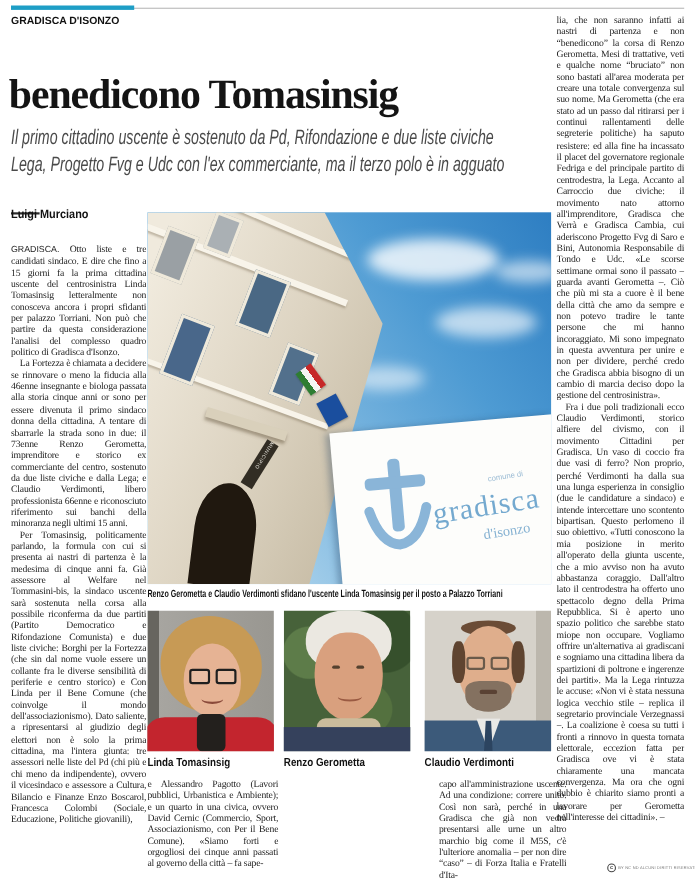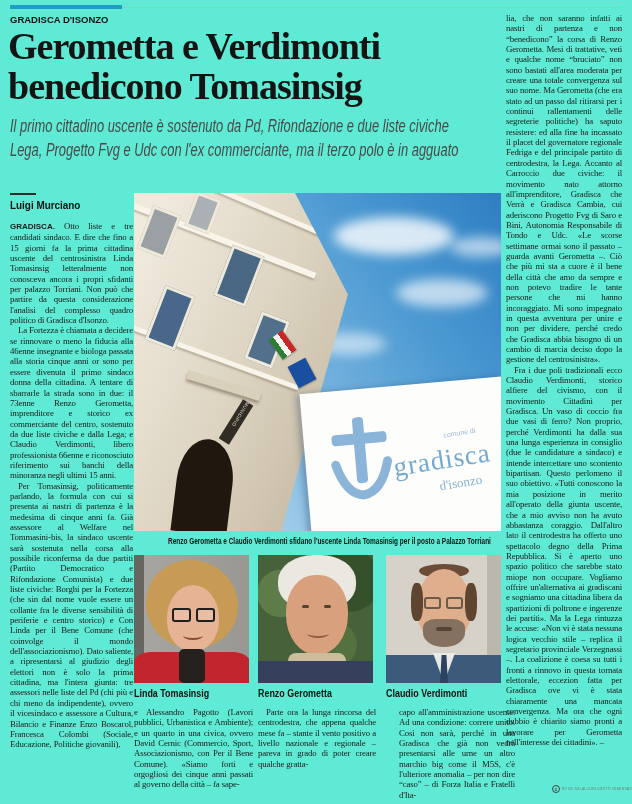--- a/index.html
+++ b/index.html
@@ -1,40 +1,40 @@
 <!DOCTYPE html>
 <html lang="it"><head>
 <meta charset="utf-8">
 <style>
   * { box-sizing: border-box; }
   html,body { margin:0; padding:0; }
   body { background:#e8e8e8; font-family:"Liberation Serif", serif; }
-  .page { position:relative; width:632px; height:804px; background:#5eead4; overflow:hidden; margin:0 auto; }
+  .page { position:relative; width:632px; height:804px; background:#ffffff; overflow:hidden; margin:0 auto; }
 
   
   .top-hairline { position:absolute; left:10px; top:7px; width:612px; height:1px; background:#b9b9b9; }
   .accent-bar { position:absolute; left:10px; top:5px; width:112px; height:4px; }
 
   
   .kicker { position:absolute; left:10px; top:14px; font-family:"Liberation Sans",sans-serif; font-weight:bold; font-size:9.5px; letter-spacing:0; color:#111; }
   .headline { position:absolute; left:8px; top:26px; width:500px; font-family:"Liberation Serif",serif; font-weight:bold; font-size:38px; line-height:40px; letter-spacing:-1px; color:#141414; }
   .subdeck-wrap { position:absolute; left:10px; top:114px; width:500px; height:52px; overflow:hidden;font-style:italic; }
   .subdeck { font-family:"Liberation Sans",sans-serif; font-size:19px; line-height:24px; color:#4a4a4a; width:147%; transform:scaleX(0.68); transform-origin:0 0; }
 
   
   .byline-rule { position:absolute; left:10px; top:193px; width:26px; height:2px; background:#2a2a2a; }
-  .byline { position:absolute; left:10px; top:199px; width:120px; overflow:hidden; }
+  .byline { position:absolute; left:10px; top:189px; width:120px; overflow:hidden; }
   .byline-inner { font-family:"Liberation Sans",sans-serif; font-weight:bold; font-size:11px; color:#111; width:112%; transform:scaleX(0.9); transform-origin:0 0; }
 
   
   .col { position:absolute; overflow:hidden; }
   .bodytext { font-family:"Liberation Serif",serif; font-size:8.8px; line-height:10.35px; letter-spacing:-0.15px; color:#1c1c1c; text-align:justify; hyphens:auto; }
   .bodytext p { margin:0; }
   .bodytext p.indent { text-indent:8px; }
-  .dateline { font-family:"Liberation Sans",sans-serif; font-weight:bold; font-size:8px; letter-spacing:0; }
+  .dateline { font-family:"Liberation Sans",sans-serif; font-weight:normal; font-size:8px; letter-spacing:0; }
   .col1 { left:10px;  top:221px; width:123px; height:575px; }
   .col2 { left:134px; top:707px; width:119px; height:93px; }
   .col3 { left:258px; top:707px; width:118px; height:93px; }
   .col4 { left:399px; top:707px; width:116px; height:93px; }
   .col5 { left:506px; top:13px;  width:116px; height:772px; }
 
   
   .photo { position:absolute; left:134px; top:193px; width:367px; height:338px; overflow:hidden; background:linear-gradient(235deg,#2e7ec2 0%,#4e9bd3 30%,#85bce2 62%,#c9e4f3 95%); }
   .cloud { position:absolute; background:#fff; border-radius:50%; filter:blur(6px); opacity:.8; }
   .cloud.c1 { left:200px; top:24px;  width:120px; height:38px; }
@@ -57,21 +57,21 @@
   .balcony { position:absolute; left:52px; top:188px; width:76px; height:9px; background:#d9d0bb; transform:rotate(17deg); box-shadow:0 3px 3px rgba(90,75,50,.45); }
   .arch-door { position:absolute; left:42px; top:246px; width:56px; height:95px; background:#20180f; border-radius:50% 50% 0 0 / 45% 45% 0 0; transform:rotate(7deg); }
   .sign { position:absolute; left:96px; top:206px; width:12px; height:46px; background:#322d24; transform:rotate(32deg); overflow:hidden; }
   .sign span { writing-mode:vertical-rl; font-family:"Liberation Sans",sans-serif; font-size:4.5px; color:#e9e6de; letter-spacing:.5px; margin-left:3px; }
   .flag-it { position:absolute; left:140px; top:140px; width:17px; height:24px; transform:rotate(-36deg);
       background:linear-gradient(90deg,#2e7d32 0 33%,#f4f4f2 33% 66%,#c62828 66% 100%); box-shadow:0 1px 2px rgba(0,0,0,.3); }
   .flag-eu { position:absolute; left:158px; top:168px; width:20px; height:24px; transform:rotate(-28deg); background:#1a4e9e; box-shadow:0 1px 2px rgba(0,0,0,.3); }
   .banner { position:absolute; left:172px; top:192px; width:204px; height:160px; background:#fdfdfb; transform:rotate(-5deg); box-shadow:-4px 0 6px rgba(40,70,100,.35); }
 
   
-  .caption-wrap { position:absolute; left:134px; top:535px; width:368px; height:14px; overflow:hidden;margin-left:34px; }
+  .caption-wrap { position:absolute; left:134px; top:535px; width:368px; height:14px; overflow:hidden; }
   .caption { font-family:"Liberation Sans",sans-serif; font-weight:bold; font-size:9.5px; color:#111; width:147%; transform:scaleX(0.68); transform-origin:0 0; white-space:nowrap; }
   .portrait { position:absolute; top:555px; width:115px; height:128px; overflow:hidden; }
   .portrait.p1 { left:134px; } .portrait.p2 { left:258px; } .portrait.p3 { left:386px; }
   .pname-wrap { position:absolute; top:687px; width:115px; height:13px; overflow:hidden; }
   .pname-wrap.n1 { left:134px; } .pname-wrap.n2 { left:258px; } .pname-wrap.n3 { left:386px; }
   .pname { font-family:"Liberation Sans",sans-serif; font-weight:bold; font-size:10.5px; color:#111; width:117%; transform:scaleX(0.85); transform-origin:0 0; white-space:nowrap; }
 
   
   .av { position:absolute; }
   .p1 .bg { inset:0; background:linear-gradient(90deg,#67655f 0 9%,#a7a5a0 9%,#999791 100%); }
@@ -112,21 +112,21 @@
 <body>
 
 <div class="page">
 
   <div class="top-hairline"></div>
   <div class="accent-bar" style="background: rgb(30, 158, 198);"></div>
 
   <div class="kicker">GRADISCA D'ISONZO</div>
 
   <h1 class="headline" style="margin:0;">
-    <span>Gerometta e Verdimonti</span><br>
+    <br>
     <span>benedicono Tomasinsig</span>
   </h1>
 
   <div class="subdeck-wrap">
     <div class="subdeck">
       <span>Il primo cittadino uscente è sostenuto da Pd, Rifondazione e due liste civiche</span><br>
       <span>Lega, Progetto Fvg e Udc con l'ex commerciante, ma il terzo polo è in agguato</span>
     </div>
   </div>
 
@@ -224,21 +224,20 @@
       <div class="pname">Renzo Gerometta</div>
     </div>
   <div class="pname-wrap n3">
       <div class="pname">Claudio Verdimonti</div>
     </div>
 
   <div class="col col2 bodytext">
     <p>e Alessandro Pagotto (Lavori pubblici, Urbanistica e Ambiente); e un quarto in una civica, ovvero David Cernic (Commercio, Sport, Associazionismo, con Per il Bene Comune). «Siamo forti e orgogliosi dei cinque anni passati al governo della città – fa sape-</p>
   </div>
   <div class="col col3 bodytext">
-    <p class="indent">Parte ora la lunga rincorsa del centrodestra, che appena qualche mese fa – stante il vento positivo a livello nazionale e regionale – pareva in grado di poter creare qualche gratta-</p>
   </div>
   <div class="col col4 bodytext">
     <p>capo all'amministrazione uscente. Ad una condizione: correre unito. Così non sarà, perché in una Gradisca che già non vedrà presentarsi alle urne un altro marchio big come il M5S, c'è l'ulteriore anomalia – per non dire “caso” – di Forza Italia e Fratelli d'Ita-</p>
   </div>
 
   <div class="col col5 bodytext">
     <p>lia, che non saranno infatti ai nastri di partenza e non “benedicono” la corsa di Renzo Gerometta. Mesi di trattative, veti e qualche nome “bruciato” non sono bastati all'area moderata per creare una totale convergenza sul suo nome. Ma Gerometta (che era stato ad un passo dal ritirarsi per i continui rallentamenti delle segreterie politiche) ha saputo resistere: ed alla fine ha incassato il placet del governatore regionale Fedriga e del principale partito di centrodestra, la Lega. Accanto al Carroccio due civiche: il movimento nato attorno all'imprenditore, Gradisca che Verrà e Gradisca Cambia, cui aderiscono Progetto Fvg di Saro e Bini, Autonomia Responsabile di Tondo e Udc. «Le scorse settimane ormai sono il passato – guarda avanti Gerometta –. Ciò che più mi sta a cuore è il bene della città che amo da sempre e non potevo tradire le tante persone che mi hanno incoraggiato. Mi sono impegnato in questa avventura per unire e non per dividere, perché credo che Gradisca abbia bisogno di un cambio di marcia deciso dopo la gestione del centrosinistra».</p>
     <p class="indent">Fra i due poli tradizionali ecco Claudio Verdimonti, storico alfiere del civismo, con il movimento Cittadini per Gradisca. Un vaso di coccio fra due vasi di ferro? Non proprio, perché Verdimonti ha dalla sua una lunga esperienza in consiglio (due le candidature a sindaco) e intende intercettare uno scontento bipartisan. Questo perlomeno il suo obiettivo. «Tutti conoscono la mia posizione in merito all'operato della giunta uscente, che a mio avviso non ha avuto abbastanza coraggio. Dall'altro lato il centrodestra ha offerto uno spettacolo degno della Prima Repubblica. Si è aperto uno spazio politico che sarebbe stato miope non occupare. Vogliamo offrire un'alternativa ai gradiscani e sogniamo una cittadina libera da spartizioni di poltrone e ingerenze dei partiti». Ma la Lega rintuzza le accuse: «Non vi è stata nessuna logica vecchio stile – replica il segretario provinciale Verzegnassi –. La coalizione è coesa su tutti i fronti a rinnovo in questa tornata elettorale, eccezion fatta per Gradisca ove vi è stata chiaramente una mancata convergenza. Ma ora che ogni dubbio è chiarito siamo pronti a lavorare per Gerometta nell'interesse dei cittadini». –</p>
   </div>
 

